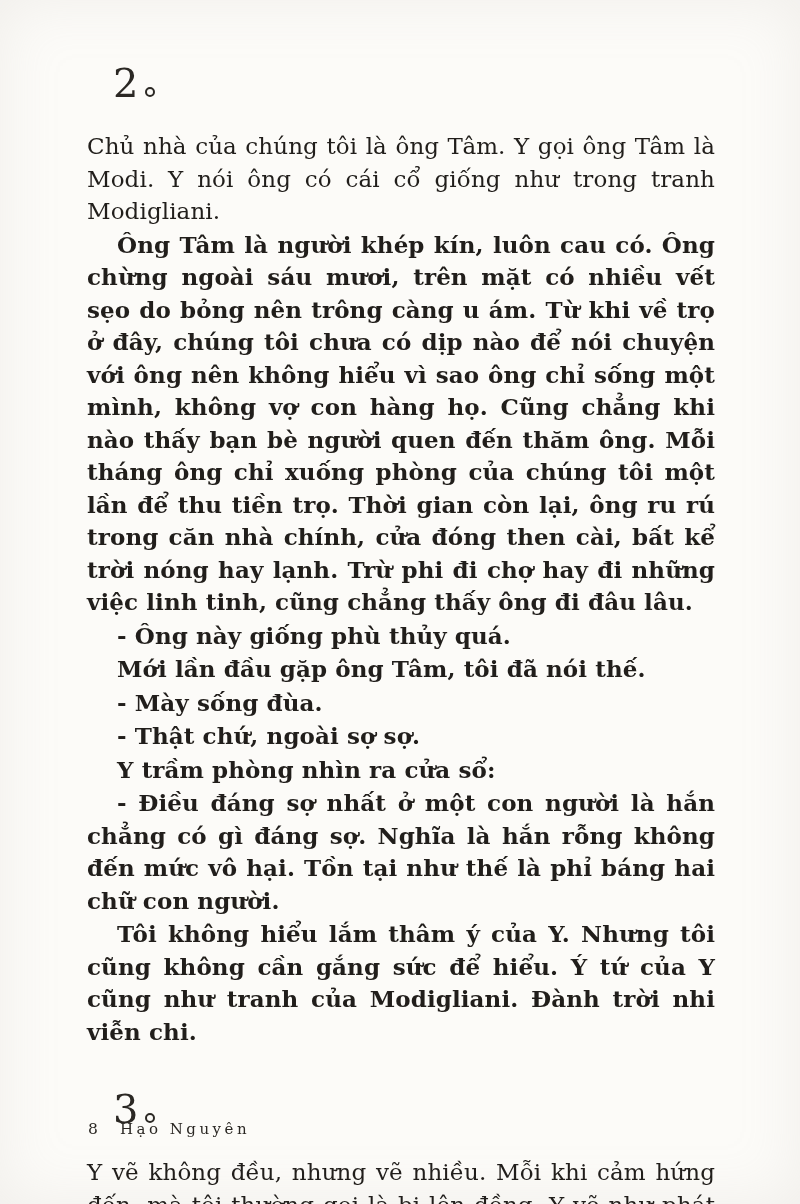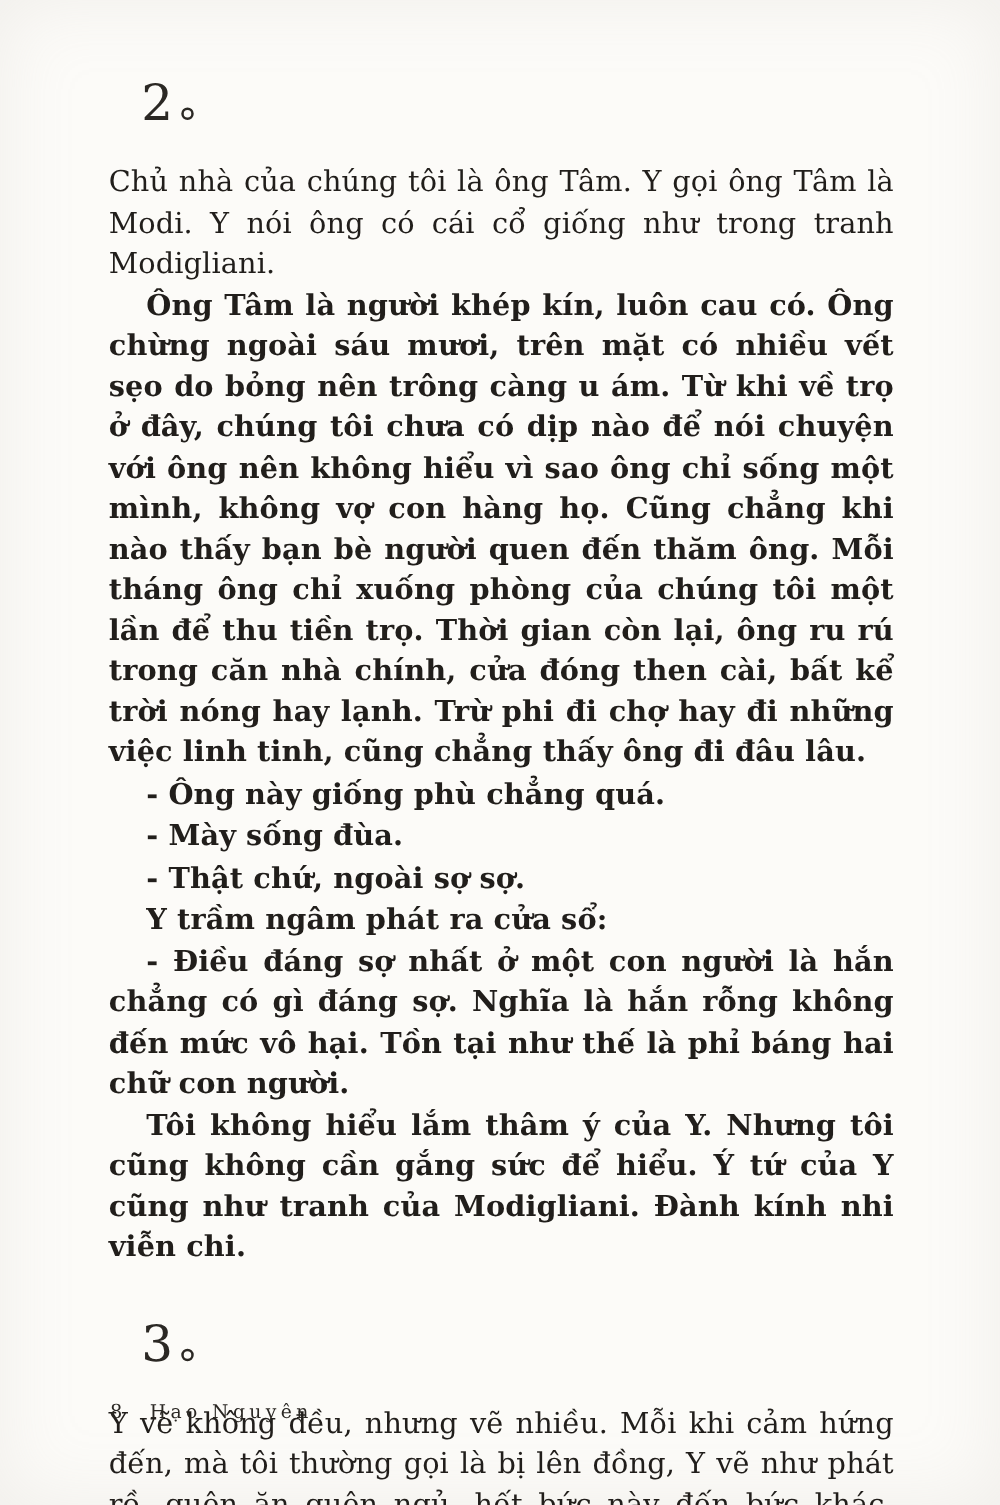--- a/index.html
+++ b/index.html
@@ -68,26 +68,27 @@
   }
 </style>
 </head>
 <body>
 
 <div class="page">
   <div class="body">
       <div class="heading"><span>2</span><span class="ring"></span></div>
       <p class="para">Chủ nhà của chúng tôi là ông Tâm. Y gọi ông Tâm là Modi. Y nói ông có cái cổ giống như trong tranh Modigliani.</p>
       <p class="para indent">Ông Tâm là người khép kín, luôn cau có. Ông chừng ngoài sáu mươi, trên mặt có nhiều vết sẹo do bỏng nên trông càng u ám. Từ khi về trọ ở đây, chúng tôi chưa có dịp nào để nói chuyện với ông nên không hiểu vì sao ông chỉ sống một mình, không vợ con hàng họ. Cũng chẳng khi nào thấy bạn bè người quen đến thăm ông. Mỗi tháng ông chỉ xuống phòng của chúng tôi một lần để thu tiền trọ. Thời gian còn lại, ông ru rú trong căn nhà chính, cửa đóng then cài, bất kể trời nóng hay lạnh. Trừ phi đi chợ hay đi những việc linh tinh, cũng chẳng thấy ông đi đâu lâu.</p>
-      <p class="para indent dialogue">- Ông này giống phù chẳng quá.</p>
+      <p class="para indent dialogue">- Ông này giống phù thủy quá.</p>
+      <p class="para indent">Mới lần đầu gặp ông Tâm, tôi đã nói thế.</p>
       <p class="para indent dialogue">- Mày sống đùa.</p>
       <p class="para indent dialogue">- Thật chứ, ngoài sợ sợ.</p>
-      <p class="para indent">Y trầm ngâm phát ra cửa sổ:</p>
+      <p class="para indent">Y trầm phòng nhìn ra cửa sổ:</p>
       <p class="para indent">- Điều đáng sợ nhất ở một con người là hắn chẳng có gì đáng sợ. Nghĩa là hắn rỗng không đến mức vô hại. Tồn tại như thế là phỉ báng hai chữ con người.</p>
-      <p class="para indent">Tôi không hiểu lắm thâm ý của Y. Nhưng tôi cũng không cần gắng sức để hiểu. Ý tứ của Y cũng như tranh của Modigliani. Đành kính nhi viễn chi.</p>
+      <p class="para indent">Tôi không hiểu lắm thâm ý của Y. Nhưng tôi cũng không cần gắng sức để hiểu. Ý tứ của Y cũng như tranh của Modigliani. Đành trời nhi viễn chi.</p>
       <div class="heading not-first"><span>3</span><span class="ring"></span></div>
       <p class="para">Y vẽ không đều, nhưng vẽ nhiều. Mỗi khi cảm hứng đến, mà tôi thường gọi là bị lên đồng, Y vẽ như phát rồ, quên ăn quên ngủ, hết bức này đến bức khác. Ngược lại, có khi suốt cả tháng Y không động đến cây cọ, lên lớp về, đọc vơ vẩn, rồi đi lang thang, hoặc rượu đâu đó về ngủ mớ sảng.</p>
       <p class="para indent dialogue">- Nhìn mày chả nghiêm túc chút nào.</p>
       <p class="para indent">Có hôm Y tỉnh dậy sau cơn say, tôi trách.</p>
     </div>
   <div class="footer">
     <span class="pagenum">8</span>
     <span class="author">Hạo Nguyên</span>
   </div>
 </div>

